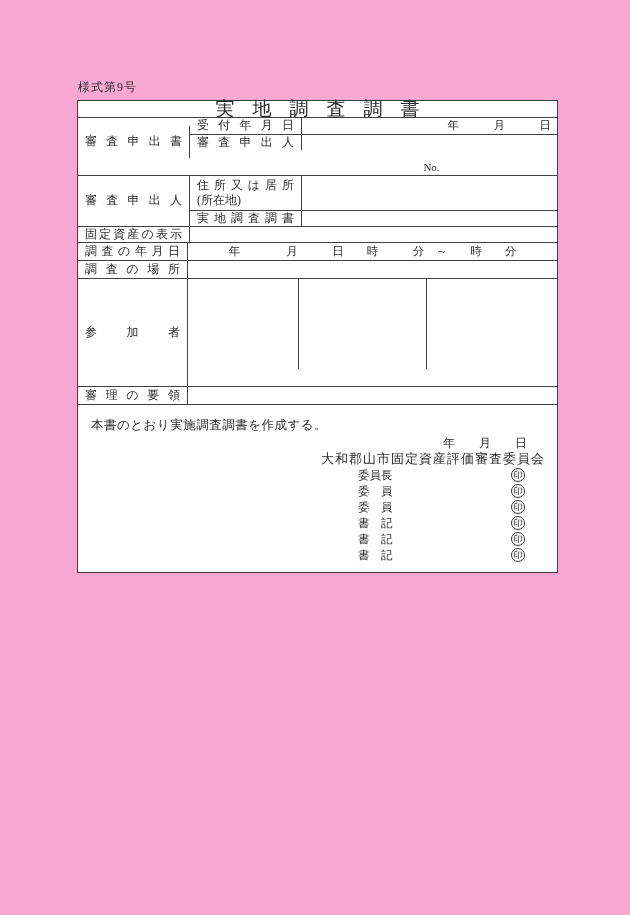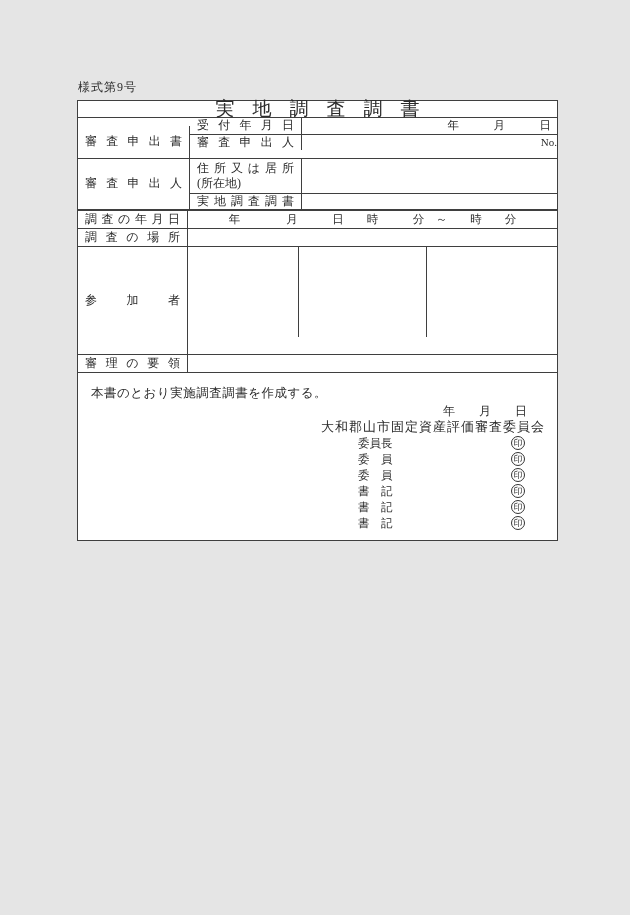--- a/index.html
+++ b/index.html
@@ -2,21 +2,21 @@
 <html><head>
 <meta charset="utf-8">
 <style>
   * { margin:0; padding:0; box-sizing:border-box; }
   html,body { background:#ffffff; }
   body {
     width:630px; height:915px; position:relative;
     font-family:"Liberation Serif","DejaVu Serif",serif;
     color:#2b2b2b;
   }
-  .page { position:absolute; left:0; top:0; width:630px; height:915px; background:#e5e5e5; }
+  .page { position:absolute; left:0; top:0; width:630px; height:915px; background:#f9a8d4; }
 
   .form-no { position:absolute; left:78px; top:79px; font-size:12px; letter-spacing:1px; }
 
   .form-table {
     position:absolute; left:77px; top:100px; width:481px;
     border:1px solid #3f3f3f; background:#fff; font-size:12px;
   }
   .bb { border-bottom:1px solid #3f3f3f; }
   .br { border-right:1px solid #3f3f3f; }
 
@@ -41,21 +41,21 @@
   .h50 { height:50px; line-height:49px; }
   .h90 { height:90px; }
   .h98 { height:98px; line-height:97px; }
   .h107 { height:107px; line-height:106px; }
 
   .addr-label { padding:1px 7px 0 7px; }
   .addr-line1 { text-align:justify; text-align-last:justify; line-height:16px; white-space:nowrap; }
   .addr-line2 { text-align:left; line-height:15px; }
 
   .val-right { text-align:right; padding-right:6px; font-size:11.5px; }
-  .val-left  { text-align:right; padding-left:4px; font-size:11px; }
+  .val-left  { text-align:center; padding-left:4px; font-size:11px;margin-top:25px; }
   .val-center{ text-align:center; font-size:11.5px; white-space:nowrap; }
 
   .bottom-block { height:167px; padding-top:12px; position:relative; font-size:12.5px; }
   .statement { padding-left:13px; height:16px; line-height:16px; letter-spacing:0.5px; }
   .sig-date { height:16px; line-height:16px; text-align:right; padding-right:30px; font-size:12px; margin-top:2px; }
   .sig-org  { height:16px; line-height:16px; text-align:right; padding-right:12px; font-size:13px; letter-spacing:1px; }
   .sig-row  { height:16px; position:relative; }
   .sig-title{ position:absolute; left:280px; top:0; line-height:16px; font-size:11.5px; }
   .seal {
     position:absolute; left:433px; top:1px;
@@ -102,20 +102,24 @@
               </div>
               <div class="c4 h34"></div>
             </div>
             <div class="flexrow">
               <div class="c3 br jlabel" style="height:15px; line-height:14px;">実地調査調書</div>
               <div class="c4" style="height:15px;"></div>
             </div>
           </div>
         </div>
 
+        <div class="flexrow">
+          <div class="c2 br jlabel" style="height:15px; line-height:14px;">固定資産の表示</div>
+          <div class="c4" style="height:15px;"></div>
+        </div>
 
       </div>
     </div>
 
     <div class="flexrow bb">
       <div class="c1 br jlabel h17">調査の年月日</div>
       <div class="c4 val-center h17">年　　　　月　　　日　　時　　　分　～　　時　　分</div>
     </div>
 
     <div class="flexrow bb">

